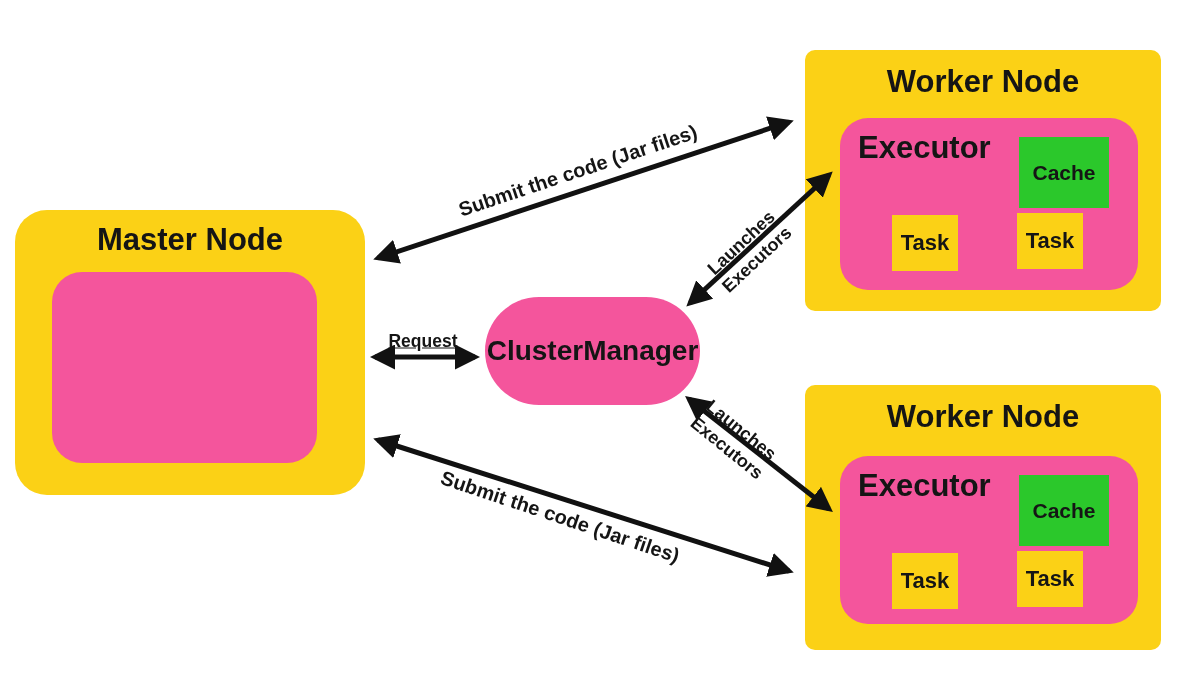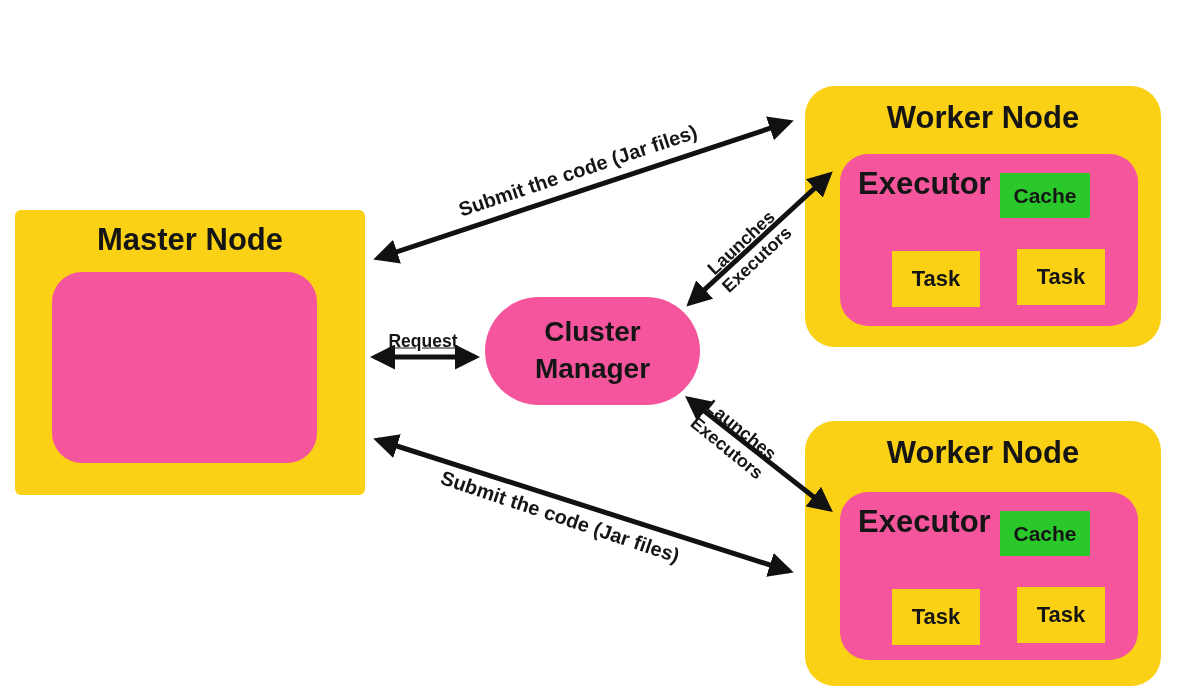--- a/index.html
+++ b/index.html
@@ -13,44 +13,44 @@
     font-family:"Liberation Sans","DejaVu Sans",sans-serif;
     font-weight:700;color:var(--text);
   }
   .canvas{position:relative;width:1200px;height:700px;background:var(--background);}
   .box{position:absolute;}
   .yellow{background:var(--yellow);}
   .pink{background:var(--pink);}
   .green{background:var(--green);}
 
   
-  .master{left:15px;top:210px;width:350px;height:285px;border-radius:6px;}
+  .master{left:15px;top:210px;width:350px;height:285px;border-radius:32px;}
   .master-title{position:absolute;top:12px;left:0;width:100%;text-align:center;font-size:31px;}
   .driver{left:37px;top:62px;width:265px;height:191px;border-radius:30px;}
   .driver-title{position:absolute;top:20px;left:0;width:100%;text-align:center;font-size:25px;}
   .spark{left:48px;top:82px;width:140px;height:96px;border-radius:18px;
          display:flex;flex-direction:column;align-items:center;justify-content:center;
          font-size:25px;line-height:1.42;}
 
   
   .cluster{left:485px;top:297px;width:215px;height:108px;border-radius:54px;
-           display:flex;flex-direction:column;align-items:center;justify-content:center;
+           display:flex;flex-direction:row;align-items:center;justify-content:center;
            font-size:28px;line-height:1.32;}
 
   
-  .worker{width:356px;height:261px;border-radius:30px;margin-top:36px;}
+  .worker{width:356px;height:261px;border-radius:10px;}
   .worker-top{left:805px;top:50px;}
   .worker-bottom{left:805px;top:385px;height:265px;}
   .worker-title{position:absolute;top:14px;left:0;width:100%;text-align:center;font-size:31px;}
   .executor{left:35px;top:68px;width:298px;height:172px;border-radius:28px;}
   .worker-bottom .executor{top:71px;height:168px;}
   .executor-label{position:absolute;left:18px;top:12px;font-size:31px;}
-  .cache{position:absolute;left:160px;top:19px;width:90px;height:45px;
+  .cache{position:absolute;left:179px;top:19px;width:90px;height:71px;
          display:flex;align-items:center;justify-content:center;font-size:21px;}
-  .task{position:absolute;width:88px;height:56px;
+  .task{position:absolute;width:66px;height:56px;
         display:flex;align-items:center;justify-content:center;font-size:22px;}
   .task-a{left:52px;top:97px;}
   .task-b{left:177px;top:95px;}
 
   
   svg.arrows{position:absolute;left:0;top:0;width:1200px;height:700px;pointer-events:none;}
   svg.arrows line{stroke:var(--arrow);stroke-width:5;}
   svg.arrows .head{fill:var(--arrow);}
 
   

